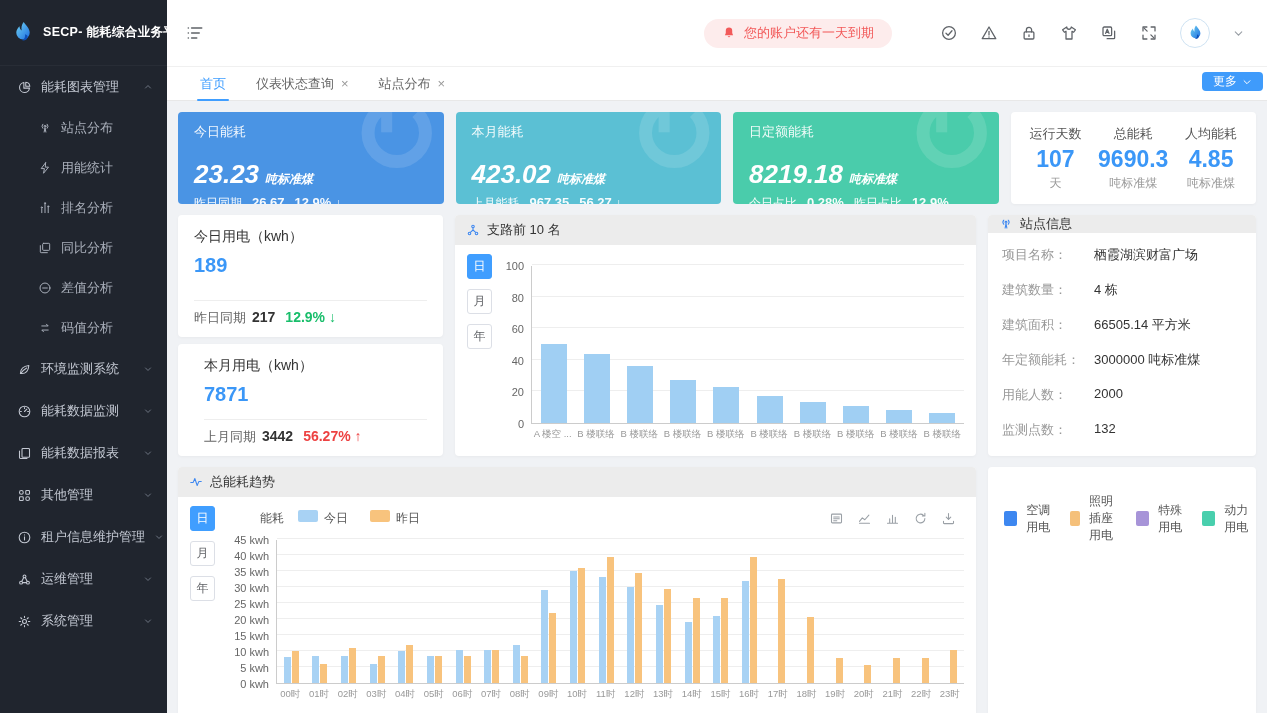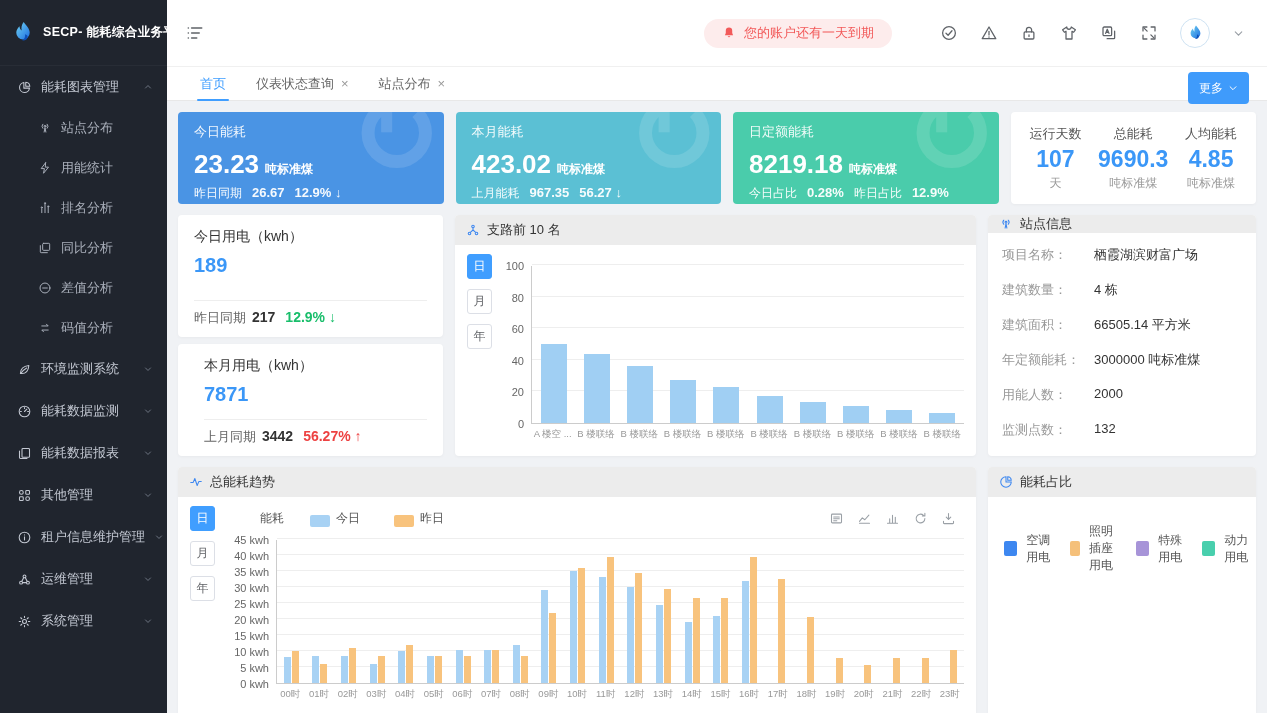--- a/index.html
+++ b/index.html
@@ -27,31 +27,31 @@
   .hicon svg { width:18px; height:18px; color:#5f6368; cursor:pointer; }
   .avatar { width:30px; height:30px; border-radius:50%; background:#fff; border:1px solid #cfe3f3; display:flex; align-items:center; justify-content:center; cursor:pointer; }
   .avatar svg { width:19px; height:19px; }
   .caret svg { width:13px; height:13px; color:#9aa0a6; cursor:pointer; }
   
   .tabbar { height:35px; background:#fff; border-top:1px solid #f0f0f0; border-bottom:1px solid #e8e8e8; display:flex; align-items:stretch; padding-left:18px; position:relative; }
   .tab { display:flex; align-items:center; gap:7px; padding:0 15px; font-size:13px; color:#666; cursor:pointer; position:relative; }
   .tab.active { color:#409eff; }
   .tab.active:after { content:""; position:absolute; left:12px; right:12px; bottom:-1px; height:2px; background:#409eff; border-radius:1px; }
   .tab .x { color:#999; font-size:13px; }
-  .more-btn { position:absolute; right:18px; top:5px; height:32px; background:#3f9bfb; color:#fff; border:none; border-radius:4px; font-size:12px; padding:0 11px; display:flex; align-items:center; gap:5px; cursor:pointer; font-family:inherit; }
+  .more-btn { position:absolute; right:4px; top:5px; height:19px; background:#3f9bfb; color:#fff; border:none; border-radius:4px; font-size:12px; padding:0 11px; display:flex; align-items:center; gap:5px; cursor:pointer; font-family:inherit; }
   .more-btn svg { width:10px; height:10px; }
   
   .content { flex:1; padding:11px; overflow:hidden; }
   .row { display:flex; gap:12px; }
   .r1 { height:92px; }
   .r2 { margin-top:11px; height:241px; }
   .r3 { margin-top:11px; height:420px; }
   .scard { flex:1; border-radius:4px; color:#fff; padding:11px 16px; position:relative; overflow:hidden; }
   .scard .t { font-size:13px; color:rgba(255,255,255,.92); }
-  .scard .v { font-size:26px; font-weight:bold; margin-top:8px; }
+  .scard .v { font-size:26px; font-weight:bold; margin-top:18px;font-style:italic; }
   .scard .v .unit { font-size:12px; font-weight:bold; margin-left:6px; }
   .scard .ft { font-size:12px; margin-top:5px; color:rgba(255,255,255,.95); }
   .scard .ft .seg { margin-right:10px; }
   .scard .ft .b { font-weight:bold; font-size:13px; }
   .scard .wm { position:absolute; right:2px; top:-32px; font-size:110px; color:rgba(255,255,255,.13); font-weight:bold; pointer-events:none; line-height:1; }
   .card { background:#fff; border-radius:4px; box-shadow:0 1px 3px rgba(0,0,0,.04); }
   .summary-card { flex:1; display:flex; align-items:center; padding:10px 6px; }
   .sum-col { flex:1; text-align:center; }
   .sum-col .l { font-size:13px; color:#555; }
   .sum-col .v { font-size:23px; font-weight:bold; color:#3b97f7; margin:3px 0 2px; }
@@ -90,21 +90,21 @@
   .xlab { flex:1; text-align:center; font-size:9.5px; color:#999; padding-top:4px; white-space:nowrap; overflow:visible; }
   
   .site-row { display:flex; font-size:13px; margin:0 2px; padding:8.5px 0; }
   .site-row .l { width:92px; color:#999; }
   .site-row .r { color:#333; }
   
   .trend-bd { display:flex; gap:8px; }
   .trend-top { display:flex; align-items:center; height:24px; margin-bottom:2px; }
   .axis-name { font-size:12px; color:#555; width:74px; text-align:right; padding-right:14px; }
   .tlegend { display:flex; gap:22px; align-items:center; }
-  .tlegend .li { display:flex; align-items:flex-end; gap:6px; font-size:12px; color:#555; cursor:pointer;margin-left:12px; }
+  .tlegend .li { display:flex; align-items:flex-start; gap:6px; font-size:12px; color:#555; cursor:pointer; }
   .tlegend .sw { width:20px; height:12px; border-radius:2px; }
   .toolbar { margin-left:auto; display:flex; gap:13px; padding-right:8px; }
   .toolbar .ic svg { width:15px; height:15px; color:#9aa0a6; cursor:pointer; }
   
   .pie-bd { display:flex; align-items:flex-start; padding-top:26px; }
   .plegend { display:flex; flex-direction:row; gap:19px; padding-left:4px; }
   .plegend .li { display:flex; align-items:center; gap:9px; font-size:12px; color:#555; cursor:pointer; }
   .plegend .sw { width:26px; height:15px; border-radius:2px; }
   .donut { width:122px; height:122px; border-radius:50%; margin-left:18px; position:relative; }
   .donut:after { content:""; position:absolute; inset:17px; background:#fff; border-radius:50%; }
@@ -764,29 +764,20 @@
                     <div class="xlab">21时</div>
                     <div class="xlab">22时</div>
                     <div class="xlab">23时</div>
                   </div>
                 </div>
             </div>
           </div>
         </section>
 
         <section class="panel rightp">
-          <div class="panel-hd">
-            <span class="ic">
-              <svg viewBox="0 0 24 24" fill="none" stroke="currentColor" stroke-width="1.8">
-                  <path d="M12 3a9 9 0 1 0 9 9h-9z"></path>
-                  <path d="M15 9h6a6.5 6.5 0 0 0-6-6z"></path>
-                </svg>
-            </span>
-            <span>能耗占比</span>
-          </div>
           <div class="panel-bd pie-bd">
             <div class="plegend" id="pie-legend">
                 <div class="li">
                   <span class="sw" style="background: rgb(61, 135, 240);"></span>
                   <span>空调用电</span>
                 </div>
                 <div class="li">
                   <span class="sw" style="background: rgb(245, 192, 122);"></span>
                   <span>照明插座用电</span>
                 </div>

